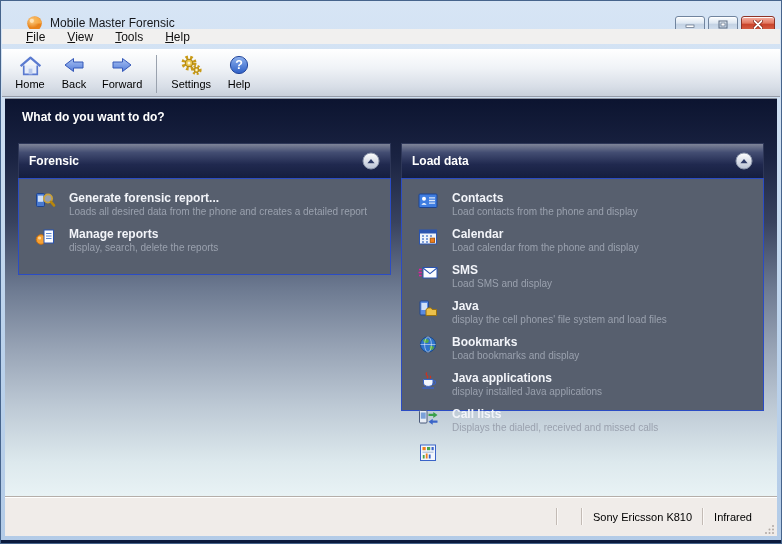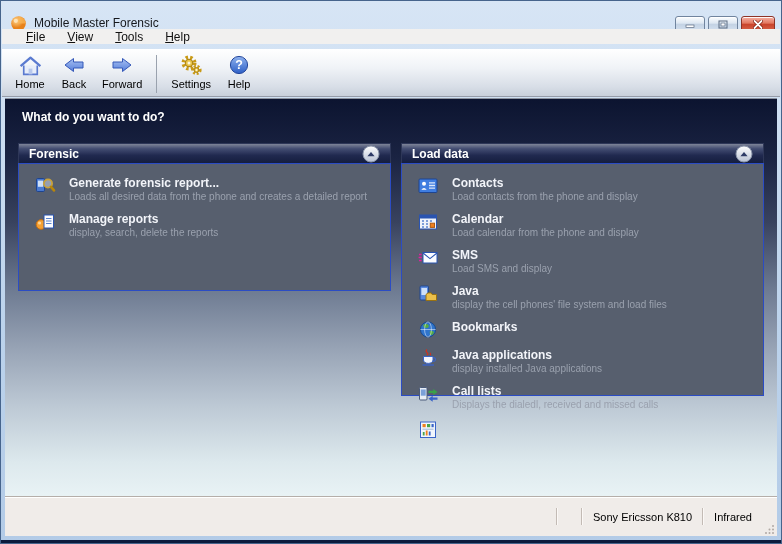--- a/index.html
+++ b/index.html
@@ -5,21 +5,21 @@
   * { margin:0; padding:0; box-sizing:border-box; }
   html,body { width:782px; height:544px; background:#9db8d6; }
   .window {
     position:relative; width:782px; height:544px;
     font-family:"Liberation Sans", sans-serif;
     background:linear-gradient(180deg,#d7e5f5 0%,#bcd3ec 60%,#b3cbe7 100%);
     border:1px solid #46648c;
     overflow:hidden;
   }
   
-  .titlebar { position:absolute; top:0; left:0; right:0; height:44px;
+  .titlebar { position:absolute; top:0; left:16px; right:0; height:44px;
     display:flex; align-items:center; padding:0 6px 0 9px; }
   .app-icon { width:17px; height:17px; flex:none; }
   .title-text { font-size:12px; color:#16181c; margin-left:7px; }
   .win-controls { margin-left:auto; display:flex; gap:3px; padding-top:2px; }
   .win-btn { width:30px; height:16px; border-radius:3px; border:1px solid #70849e;
     display:flex; align-items:center; justify-content:center;
     background:linear-gradient(180deg,#fbfdfe 0%,#dde7f2 45%,#c3d2e4 50%,#d3e0ef 100%);
     box-shadow:inset 0 1px 0 rgba(255,255,255,.9); }
   .win-btn.close { width:34px; border-color:#8e3327;
     background:linear-gradient(180deg,#f6b1a5 0%,#e2775f 45%,#c8422a 50%,#d8644a 100%); }
@@ -41,27 +41,27 @@
   
   .content { position:absolute; top:97px; left:4px; right:4px; bottom:31px;
     border-top:1px solid #8d939f;
     background:linear-gradient(180deg,#0c1430 0%,#1a2342 14%,#39435f 30%,
       #6d7a91 46%,#96a2b4 60%,#bcc8d4 74%,#dde9ed 88%,#eef7f9 100%);
     overflow:hidden; }
   .content-heading { padding:11px 17px 12px; font-size:12px; font-weight:bold; color:#ffffff; }
   .panels { display:flex; gap:10px; padding:7px 13px 0; align-items:flex-start; }
   .panel-forensic { flex:0 0 373px; }
   .panel-load { flex:0 0 363px; }
-  .panel-header { height:20px; display:flex; align-items:center; padding:0 10px;
+  .panel-header { height:35px; display:flex; align-items:center; padding:0 10px;
     background:linear-gradient(180deg,#7e8498 0%,#434d72 25%,#20294f 60%,#151e3e 100%);
     border:1px solid #2e3758; border-bottom:none;
     color:#ffffff; font-weight:bold; font-size:12px; }
   .collapse-btn { margin-left:auto; width:18px; height:18px; cursor:pointer; }
   .panel-body { background:#575f6e; border:1px solid #2b4cc4; padding:8px 6px 6px; }
-  .panel-forensic .panel-body { height:128px; }
+  .panel-forensic .panel-body { height:97px; }
   .panel-load .panel-body { height:233px; }
   .item { display:flex; padding:4px 6px 5px 8px; }
   .item-icon { width:24px; flex:none; margin:0 12px 0 0; display:flex; justify-content:center; }
   .item-title { font-size:12px; font-weight:bold; color:#f2f4f9; white-space:pre-wrap; cursor:pointer; }
   .item-sub { font-size:10px; color:#9aa1ae; line-height:1.3; white-space:pre-wrap; }
   
   .statusbar { position:absolute; left:4px; right:4px; bottom:7px; height:40px;
     background:#f0ece9; border-top:1px solid #b5aea9;
     box-shadow:inset 0 1px 0 #ffffff;
     display:flex; align-items:center; font-size:11px; color:#000; }
@@ -324,20 +324,21 @@
               <svg viewBox="0 0 20 19" width="20" height="19">
                 <circle cx="10" cy="9.5" r="7.6" fill="#2f74cc" stroke="#1a4a8c"></circle>
                 <path d="M5 5 q3 -2 5.5 0 q1 2 -1.5 3 q-3 .5 -4 -3 z" fill="#55aa44"></path>
                 <path d="M12 11 q3 -1 4 1.5 q-1 3 -3.5 2.5 q-1.5 -2 -.5 -4 z" fill="#55aa44"></path>
                 <ellipse cx="10" cy="9.5" rx="3.4" ry="7.6" fill="none" stroke="rgba(255,255,255,.55)" stroke-width=".9"></ellipse>
                 <path d="M2.4 9.5 h15.2" stroke="rgba(255,255,255,.55)" stroke-width=".9"></path>
               </svg>
             </span>
             <div class="item-text">
               <div class="item-title">Bookmarks</div>
+              <div class="item-sub">Load bookmarks and display</div>
             </div>
           </div>
 
           <div class="item">
             <span class="item-icon">
               <svg viewBox="0 0 20 19" width="20" height="19">
                 <path d="M9 7.2 q1.6 -1.4 0 -2.8 q-1.6 -1.4 0 -2.8" fill="none" stroke="#cc3322" stroke-width="1.3"></path>
                 <path d="M12 7.2 q1.2 -1.1 0 -2.4" fill="none" stroke="#cc3322" stroke-width="1.2"></path>
                 <path d="M5.5 8.5 h9.5 v3.5 a4.75 3.4 0 0 1 -9.5 0 z" fill="#f4f7fd" stroke="#3a64c8"></path>
                 <path d="M15 9.5 q3 .3 2.5 2.3 q-.4 1.8 -3 1.6" fill="none" stroke="#3a64c8" stroke-width="1.1"></path>

